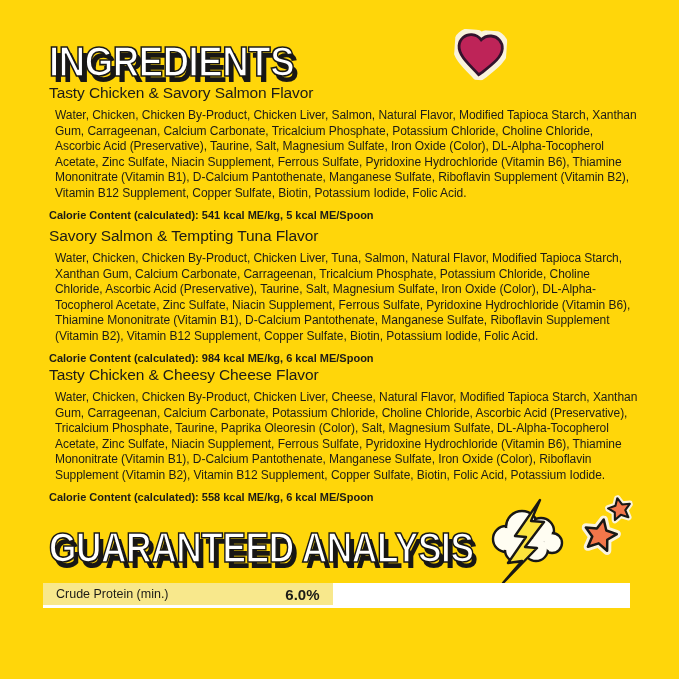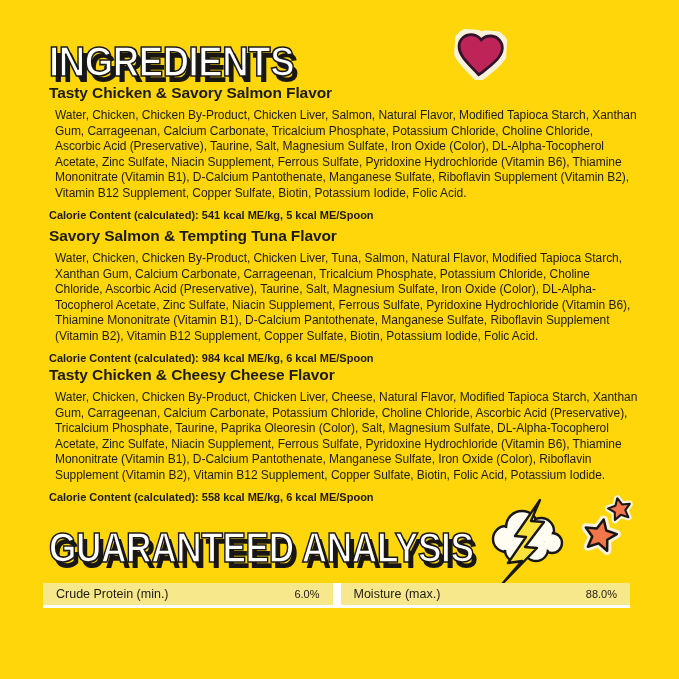--- a/index.html
+++ b/index.html
@@ -25,21 +25,21 @@
     white-space:nowrap;
   }
   #ingredients-title{top:40px;}
   #analysis-title{top:526px;transform:scaleX(0.82);}
   .flavor-section{position:absolute;left:49px;width:596px;}
   #section-0{top:84px;}
   #section-1{top:227px;}
   #section-2{top:366px;}
   .flavor-heading{
     margin:0 0 6px 0;
-    font-size:15.5px;font-weight:bold;letter-spacing:-0.1px;
+    font-size:15.5px;font-weight:normal;letter-spacing:-0.1px;
   }
   .ingredients-text{
     margin:6px;
     font-size:12px;line-height:15.5px;letter-spacing:-0.05px;
   }
   .calorie-content{
     margin:4px 0 0 0;
     font-size:11px;line-height:16px;font-weight:bold;
   }
   .analysis-table{
@@ -51,21 +51,21 @@
     padding-bottom:3px;
   }
   .cell{
     height:22px;
     display:flex;align-items:center;justify-content:space-between;
     padding:0 13px;
   }
   .cell.yellow{background:#F8E88C;gap:16px;}
   .cell.white{background:#FFFFFF;}
   .cell-label{font-size:12.5px;}
-  .cell-value{font-size:11px;font-weight:normal;}
+  .cell-value{font-size:15px;font-weight:bold;}
   .deco{position:absolute;}
   #heart-deco{left:454px;top:30px;transform:rotate(4deg);}
   #cloud-deco{left:486px;top:497px;}
   #star-big{left:580px;top:515px;transform:rotate(12deg);}
   #star-small{left:606px;top:495px;transform:rotate(-12deg);}
 </style>
 </head>
 <body>
 
 <div class="page">
@@ -133,19 +133,15 @@
       <path fill="none" stroke-width="5.5" stroke-linejoin="round" d="M12 2.5l2.9 6.1 6.6.8-4.9 4.5 1.3 6.5-5.9-3.3-5.9 3.3 1.3-6.5-4.9-4.5 6.6-.8z" stroke="#FAF3DC"></path>
       <path stroke="#181715" stroke-width="1.8" stroke-linejoin="round" d="M12 2.5l2.9 6.1 6.6.8-4.9 4.5 1.3 6.5-5.9-3.3-5.9 3.3 1.3-6.5-4.9-4.5 6.6-.8z" fill="#F2764A"></path>
     </svg>
   </div>
 
   <div class="analysis-table">
     <div class="cell yellow">
       <span class="cell-label">Crude Protein (min.)</span>
       <span class="cell-value">6.0%</span>
     </div>
-    <div class="cell yellow">
-      <span class="cell-label">Moisture (max.)</span>
-      <span class="cell-value">88.0%</span>
-    </div>
   </div>
 
 </div>
 
 </body></html>

